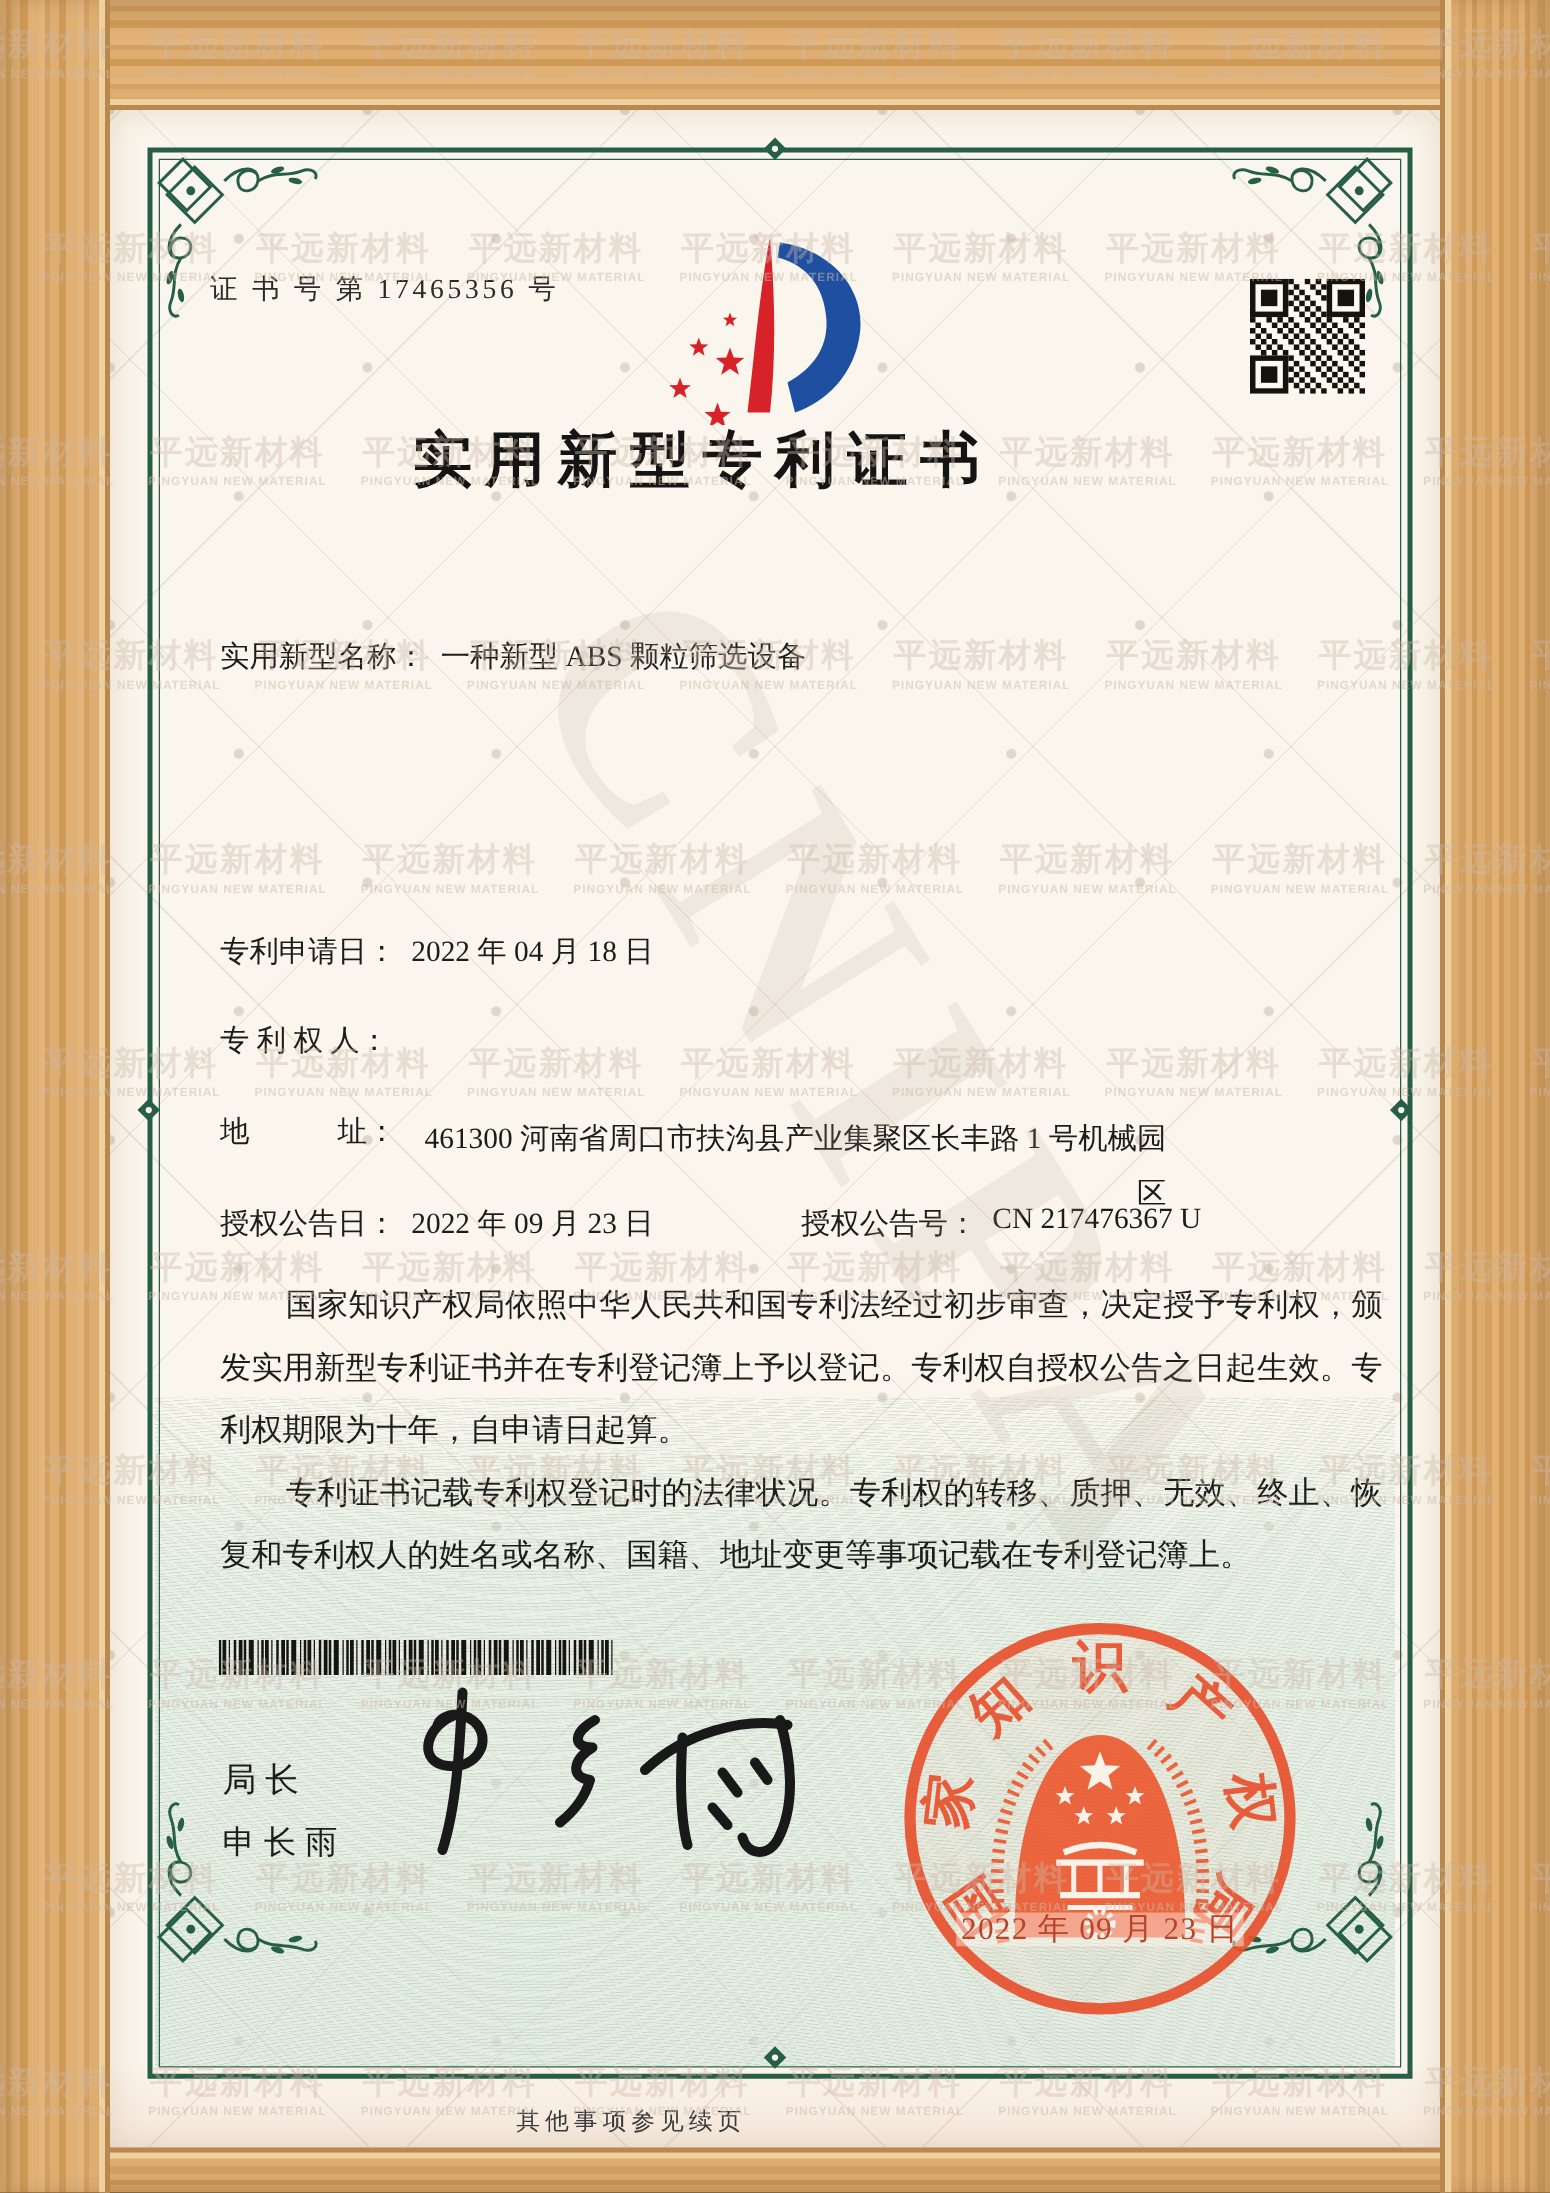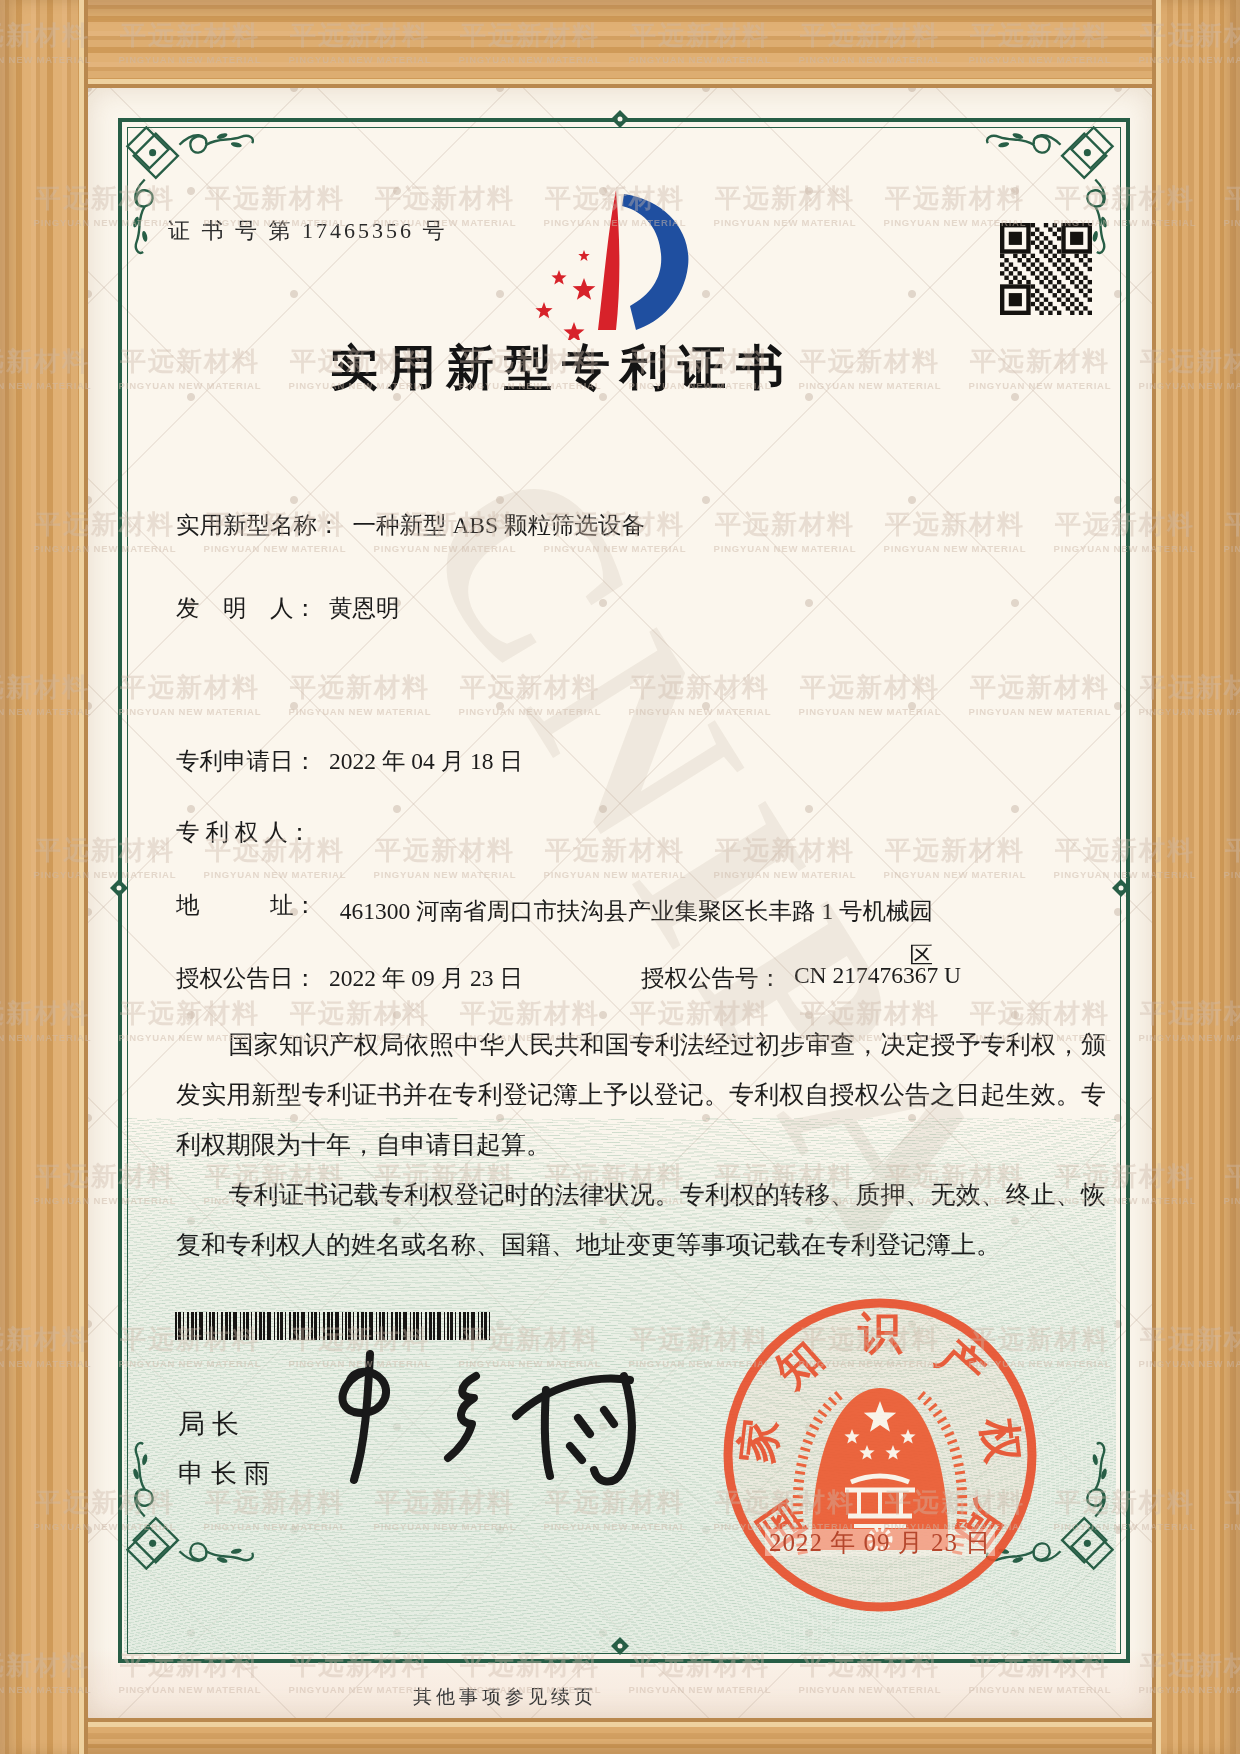--- a/index.html
+++ b/index.html
@@ -299,24 +299,20 @@
           <rect x="8" y="64" width="12" height="12" fill="#151310"></rect>
         </g>
     </svg>
 
     <div class="title">实用新型专利证书</div>
 
     <div class="frow" style="top:421px">
       <span class="lab">实用新型名称：</span>
       <span class="val">一种新型 ABS 颗粒筛选设备</span>
     </div>
-    <div class="frow" style="top:504px">
-      <span class="lab">发　明　人：</span>
-      <span class="val">黄恩明</span>
-    </div>
     <div class="frow" style="top:657px">
       <span class="lab">专利申请日：</span>
       <span class="val">2022 年 04 月 18 日</span>
     </div>
     <div class="frow" style="top:728px">
       <span class="lab">专 利 权 人：</span>
     </div>
     <div class="frow row-addr" style="top:801px">
       <span class="lab">地　　　址：</span>
       <span class="val">461300 河南省周口市扶沟县产业集聚区长丰路 1 号机械园区</span>

